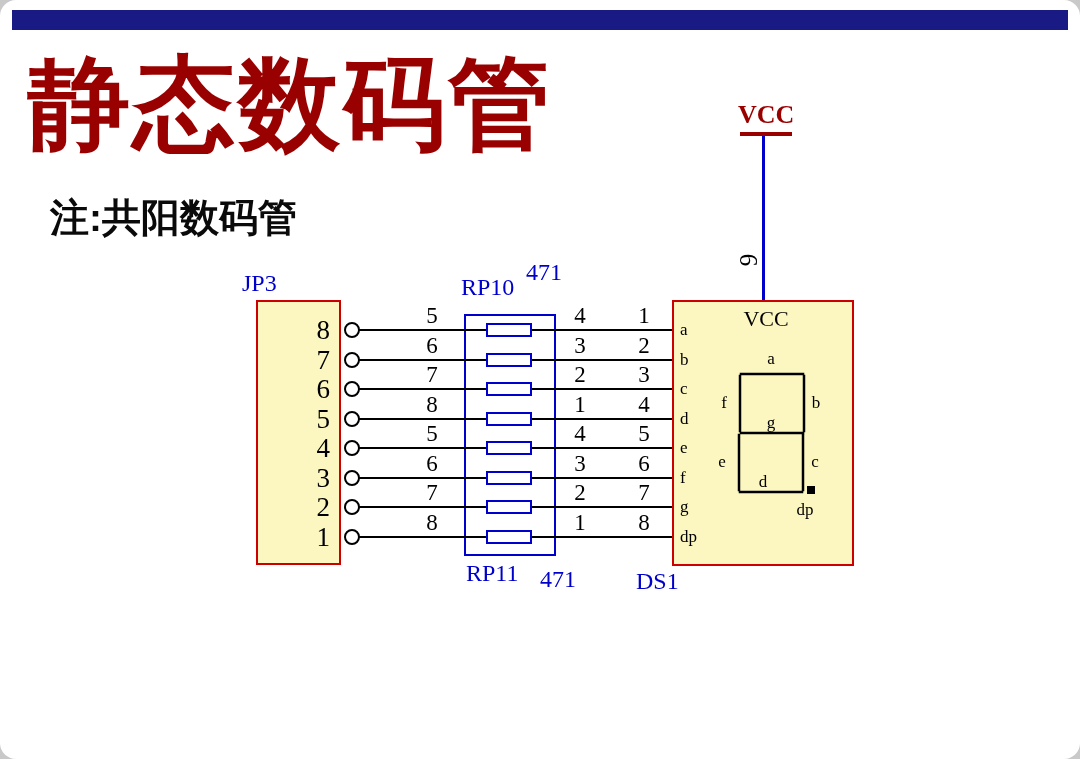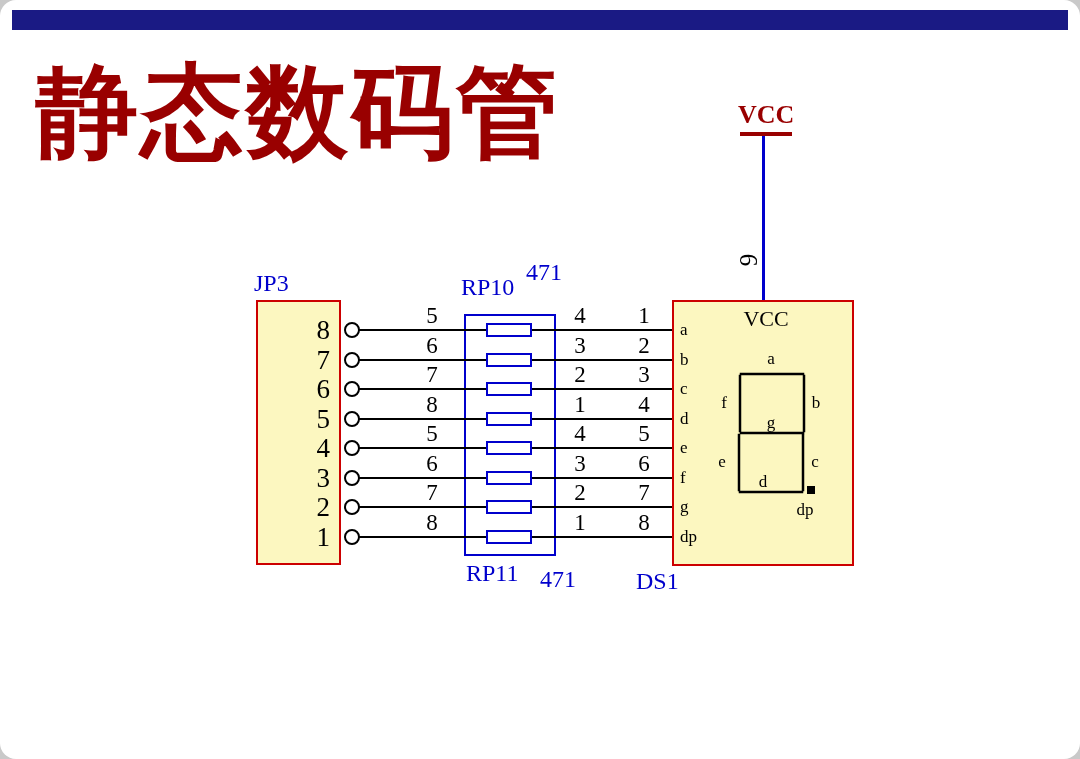--- a/index.html
+++ b/index.html
@@ -1,21 +1,21 @@
 <!DOCTYPE html>
 <html style="--bar-navy: #1a1a84; --title-red: #990000; --border-red: #cc0000; --box-yellow: #fcf7c0; --label-blue: #0000cc; --wire-black: #000000;"><head>
 <meta charset="utf-8">
 <style>
   html,body{margin:0;padding:0;}
   body{background:#c9c9c9;width:1080px;height:759px;}
   .page{position:relative;width:1080px;height:759px;background:#ffffff;border-radius:16px;overflow:hidden;}
 
   .top-bar{position:absolute;left:12px;top:10px;width:1056px;height:20px;background:var(--bar-navy,#1a1a84);}
 
-  .title{position:absolute;left:28px;top:46px;margin:8px;font-family:"Liberation Sans",sans-serif;
+  .title{position:absolute;left:28px;top:46px;margin:0;font-family:"Liberation Sans",sans-serif;
          font-weight:900;font-size:102px;line-height:1.15;color:var(--title-red,#990000);letter-spacing:3px;}
   .subtitle{position:absolute;left:50px;top:191px;font-family:"Liberation Sans",sans-serif;
             font-weight:600;font-size:39px;color:#0a0a0a;}
 
   
   .vcc-label{position:absolute;left:738px;top:100px;width:56px;text-align:center;
              font-family:"Liberation Serif",serif;font-weight:bold;font-size:26px;color:var(--title-red,#990000);}
   .vcc-bar{position:absolute;left:740px;top:132px;width:52px;height:4px;background:var(--title-red,#990000);}
   .vcc-wire{position:absolute;left:762px;top:136px;width:3px;height:164px;background:var(--label-blue,#0000cc);}
   .pin9{position:absolute;left:735px;top:246px;width:28px;height:28px;line-height:28px;text-align:center;
@@ -25,21 +25,21 @@
   .jp3-box{position:absolute;left:256px;top:300px;width:85px;height:265px;box-sizing:border-box;
            background:var(--box-yellow,#fcf7c0);border:2px solid var(--border-red,#cc0000);}
   .rp-box{position:absolute;left:464px;top:314px;width:92px;height:242px;box-sizing:border-box;
           border:2px solid var(--label-blue,#0000cc);}
   .ds1-box{position:absolute;left:672px;top:300px;width:182px;height:266px;box-sizing:border-box;
            background:var(--box-yellow,#fcf7c0);border:2px solid var(--border-red,#cc0000);}
   .ds1-vcc{position:absolute;left:736px;top:306px;width:60px;text-align:center;
            font-family:"Liberation Serif",serif;font-size:22px;color:#000;}
 
   .comp-label{position:absolute;font-family:"Liberation Serif",serif;font-size:24px;color:var(--label-blue,#0000cc);}
-  .jp3-label{left:254px;top:270px;}
+  .jp3-label{left:242px;top:270px;}
   .rp10-label{left:461px;top:274px;}
   .rp10-value{left:526px;top:259px;}
   .rp11-label{left:466px;top:560px;text-align:center;}
   .rp11-value{left:540px;top:566px;}
   .ds1-label{left:636px;top:568px;}
 
   
   .wire{position:absolute;height:2px;background:var(--wire-black,#000);}
   .resistor{position:absolute;width:46px;height:14px;box-sizing:border-box;background:#fff;
             border:2px solid var(--label-blue,#0000cc);}
@@ -58,20 +58,21 @@
   .seven-seg text{font-family:"Liberation Serif",serif;font-size:17px;fill:#000;}
 </style>
 </head>
 <body>
 
 <div class="page">
 
   <div class="top-bar"></div>
 
   <h1 class="title">静态数码管</h1>
+  <div class="subtitle">注:共阳数码管</div>
 
   <div class="vcc-label">VCC</div>
   <div class="vcc-bar"></div>
   <div class="vcc-wire"></div>
   <div class="pin9">9</div>
 
   <div class="comp-label jp3-label">JP3</div>
   <div class="jp3-box"></div>
 
   <div class="rp-box"></div>

